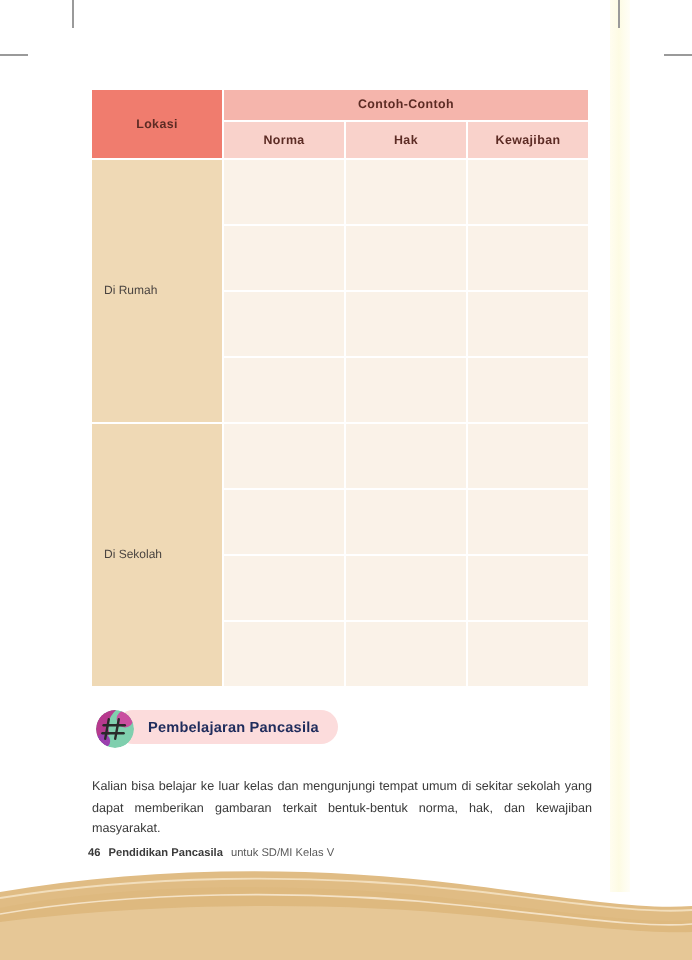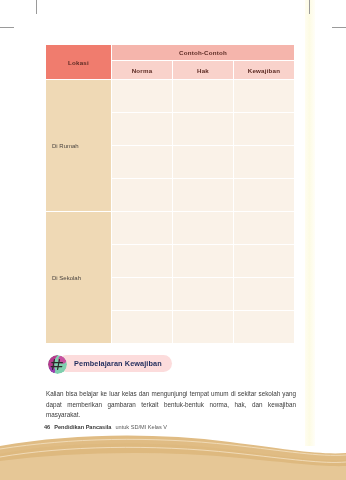--- a/index.html
+++ b/index.html
@@ -259,21 +259,21 @@
       <tr>
         <td class="td-cell"></td>
         <td class="td-cell"></td>
         <td class="td-cell"></td>
       </tr>
     </tbody>
   </table>
 
   <div id="alt-learning-banner">
     <div id="alt-learning-pill">
-      <span id="alt-learning-label">Pembelajaran Kewajiban</span>
+      <span id="alt-learning-label">Pembelajaran Pancasila</span>
     </div>
     <div id="alt-learning-icon">
       <svg width="19" height="19" viewBox="0 0 19 19" xmlns="http://www.w3.org/2000/svg">
         <defs>
           <clipPath id="circClip">
               <circle cx="9.5" cy="9.5" r="9.5"></circle>
             </clipPath>
         </defs>
         <g clip-path="url(#circClip)">
           <rect x="0" y="0" width="19" height="19" fill="#7FCFAE"></rect>

